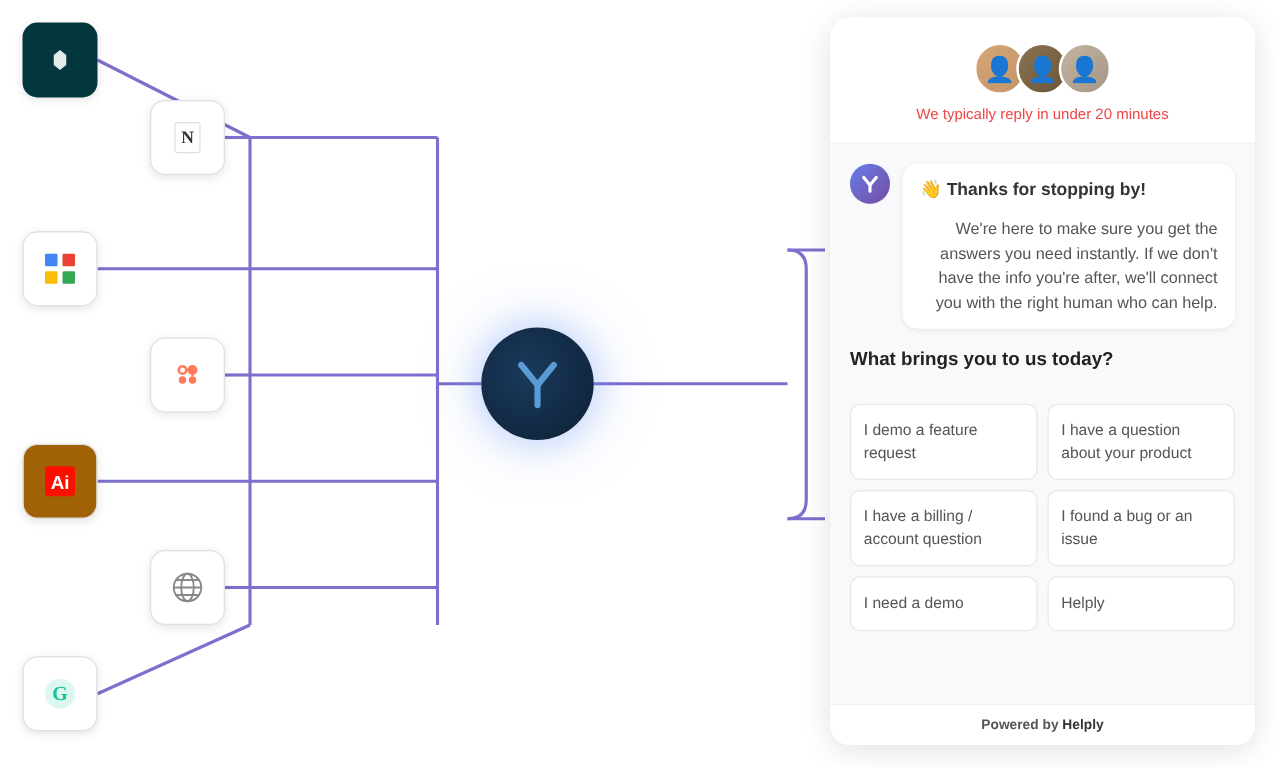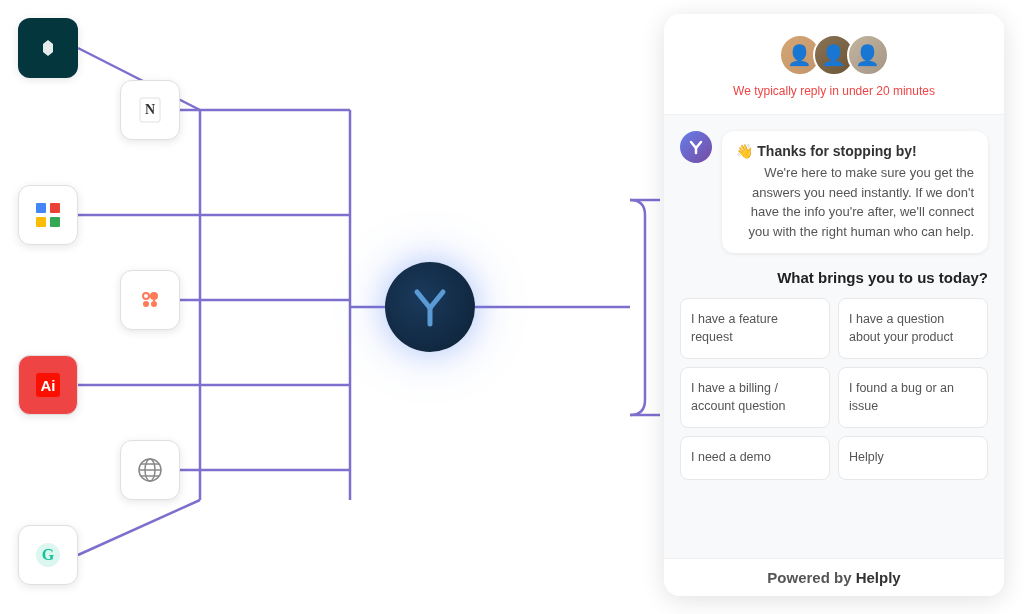--- a/index.html
+++ b/index.html
@@ -63,21 +63,21 @@
       left: 120px;
       top: 270px;
       background: #fff;
       border: 1px solid #e0e0e0;
     }
 
     
     .icon-adobe {
       left: 18px;
       top: 355px;
-      background: #ef4444;
+      background: #a16207;
       border: 1px solid #e0e0e0;
     }
 
     
     .icon-www {
       left: 120px;
       top: 440px;
       background: #fff;
       border: 1px solid #e0e0e0;
     }
@@ -206,40 +206,39 @@
       border-radius: 12px;
       padding: 12px 14px;
       box-shadow: 0 1px 4px rgba(0,0,0,0.08);
       flex: 1;
     }
 
     .message-greeting {
       font-size: 14px;
       font-weight: 600;
       color: #333;
-      margin-bottom: 4px;
+      margin-bottom: 14px;
     }
 
     .message-text {
       font-size: 13px;
       color: #555;
       line-height: 1.5;
       text-align: right;
     }
 
     .question-section {
       margin-top: 12px;
     }
 
     .question-title {
       font-size: 15px;
       font-weight: 700;
       color: #222;
-      margin-bottom: 12px;
-      text-align: right;
+      margin-bottom: 27px;
     }
 
     .options-grid {
       display: grid;
       grid-template-columns: 1fr 1fr;
       gap: 8px;
     }
 
     .option-btn {
       background: #fff;
@@ -250,21 +249,21 @@
       color: #555;
       cursor: pointer;
       text-align: left;
       line-height: 1.4;
       transition: background 0.15s;
     }
 
     .chat-footer {
       padding: 10px;
       text-align: center;
-      font-size: 15px;
+      font-size: 11px;
       color: #999;
       background: #fff;
       border-top: 1px solid #f0f0f0;
     }
 
     .chat-footer span {
       font-weight: 600;
       color: #555;
     }
   </style>
@@ -408,21 +407,21 @@
       <div class="message-bubble">
         <div class="message-greeting">👋 Thanks for stopping by!</div>
         <div class="message-text">We're here to make sure you get the answers you need instantly. If we don't have the info you're after, we'll connect you with the right human who can help.</div>
       </div>
     </div>
 
     <div class="question-section">
       <div class="question-title">What brings you to us today?</div>
 
       <div class="options-grid">
-        <button class="option-btn">I have a feature request</button>
+        <button class="option-btn">I demo a feature request</button>
         <button class="option-btn">I have a question about your product</button>
         <button class="option-btn">I have a billing / account question</button>
         <button class="option-btn">I found a bug or an issue</button>
         <button class="option-btn">I need a demo</button>
         <button class="option-btn">Helply</button>
       </div>
     </div>
 
   </div>
 

